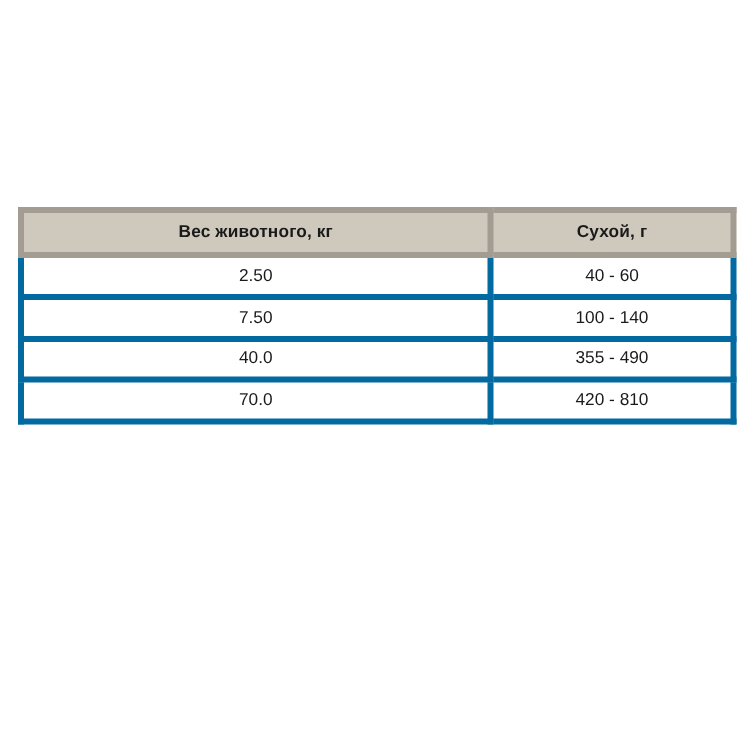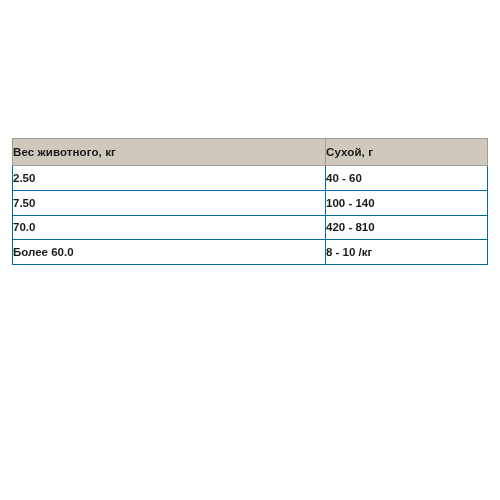--- a/index.html
+++ b/index.html
@@ -30,39 +30,39 @@
     width: 475px;
     border-collapse: collapse;
     table-layout: fixed;
     background: #ffffff;
   }
   table.feed-table col.col-weight { width: 313px; }
   table.feed-table col.col-dry { width: 162px; }
 
   table.feed-table th,
   table.feed-table td {
-    border: 1px solid #0369a1;
-    text-align: left;
+    border: 4px solid #0369a1;
+    text-align: center;
     vertical-align: middle;
     color: #1a1a1a;
     padding: 0;
   }
   table.feed-table thead th {
     background: #cfc8bd;
     height: 26px;
     font-size: 11.5px;
     font-weight: bold;
     letter-spacing: 0.1px;
     border-color: #a39c92;
   }
   table.feed-table tbody td {
     background: #ffffff;
     height: 23.8px;
     font-size: 11.5px;
-    font-weight: bold;
+    font-weight: normal;
   }
 </style>
 </head>
 <body>
 
 <div class="page">
   <div class="table-wrap">
     <table class="feed-table">
       <colgroup>
         <col class="col-weight">
@@ -77,23 +77,23 @@
       <tbody id="table-body">
           <tr>
             <td>2.50</td>
             <td>40 - 60</td>
           </tr>
           <tr>
             <td>7.50</td>
             <td>100 - 140</td>
           </tr>
           <tr>
+            <td>40.0</td>
+            <td>355 - 490</td>
+          </tr>
+          <tr>
             <td>70.0</td>
             <td>420 - 810</td>
-          </tr>
-          <tr>
-            <td>Более 60.0</td>
-            <td>8 - 10 /кг</td>
           </tr>
         </tbody>
     </table>
   </div>
 </div>
 
 </body></html>

